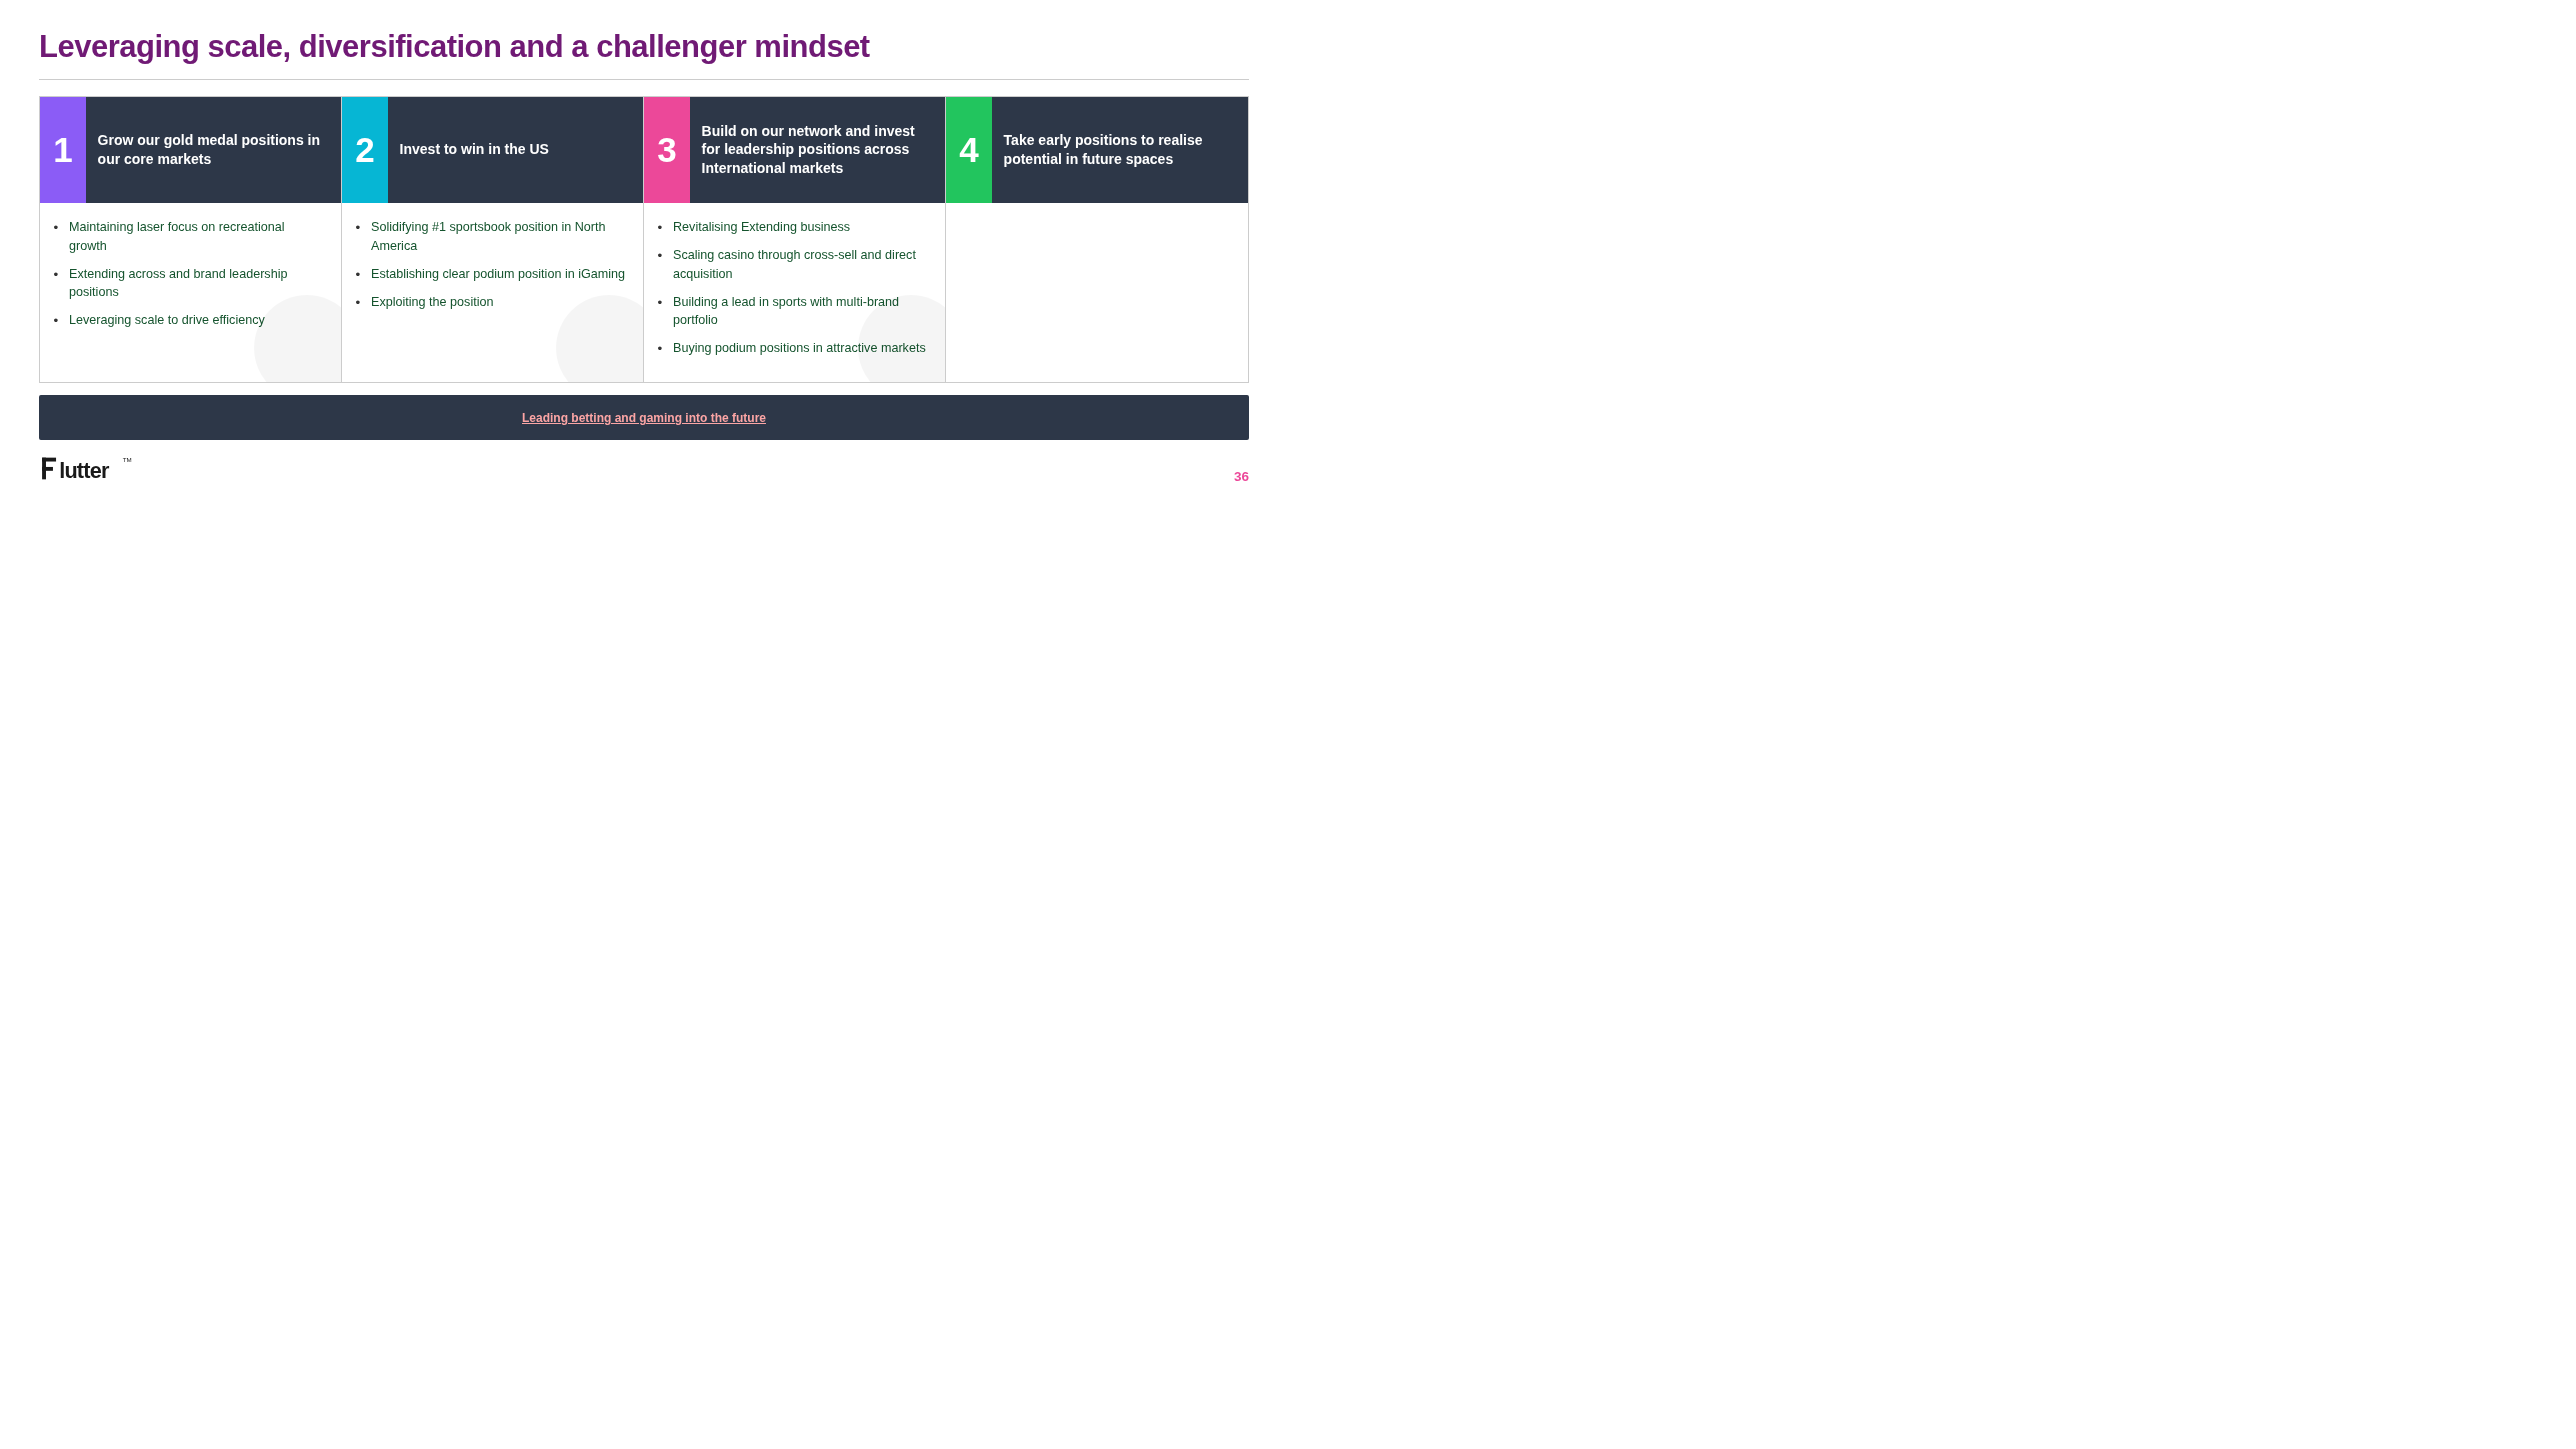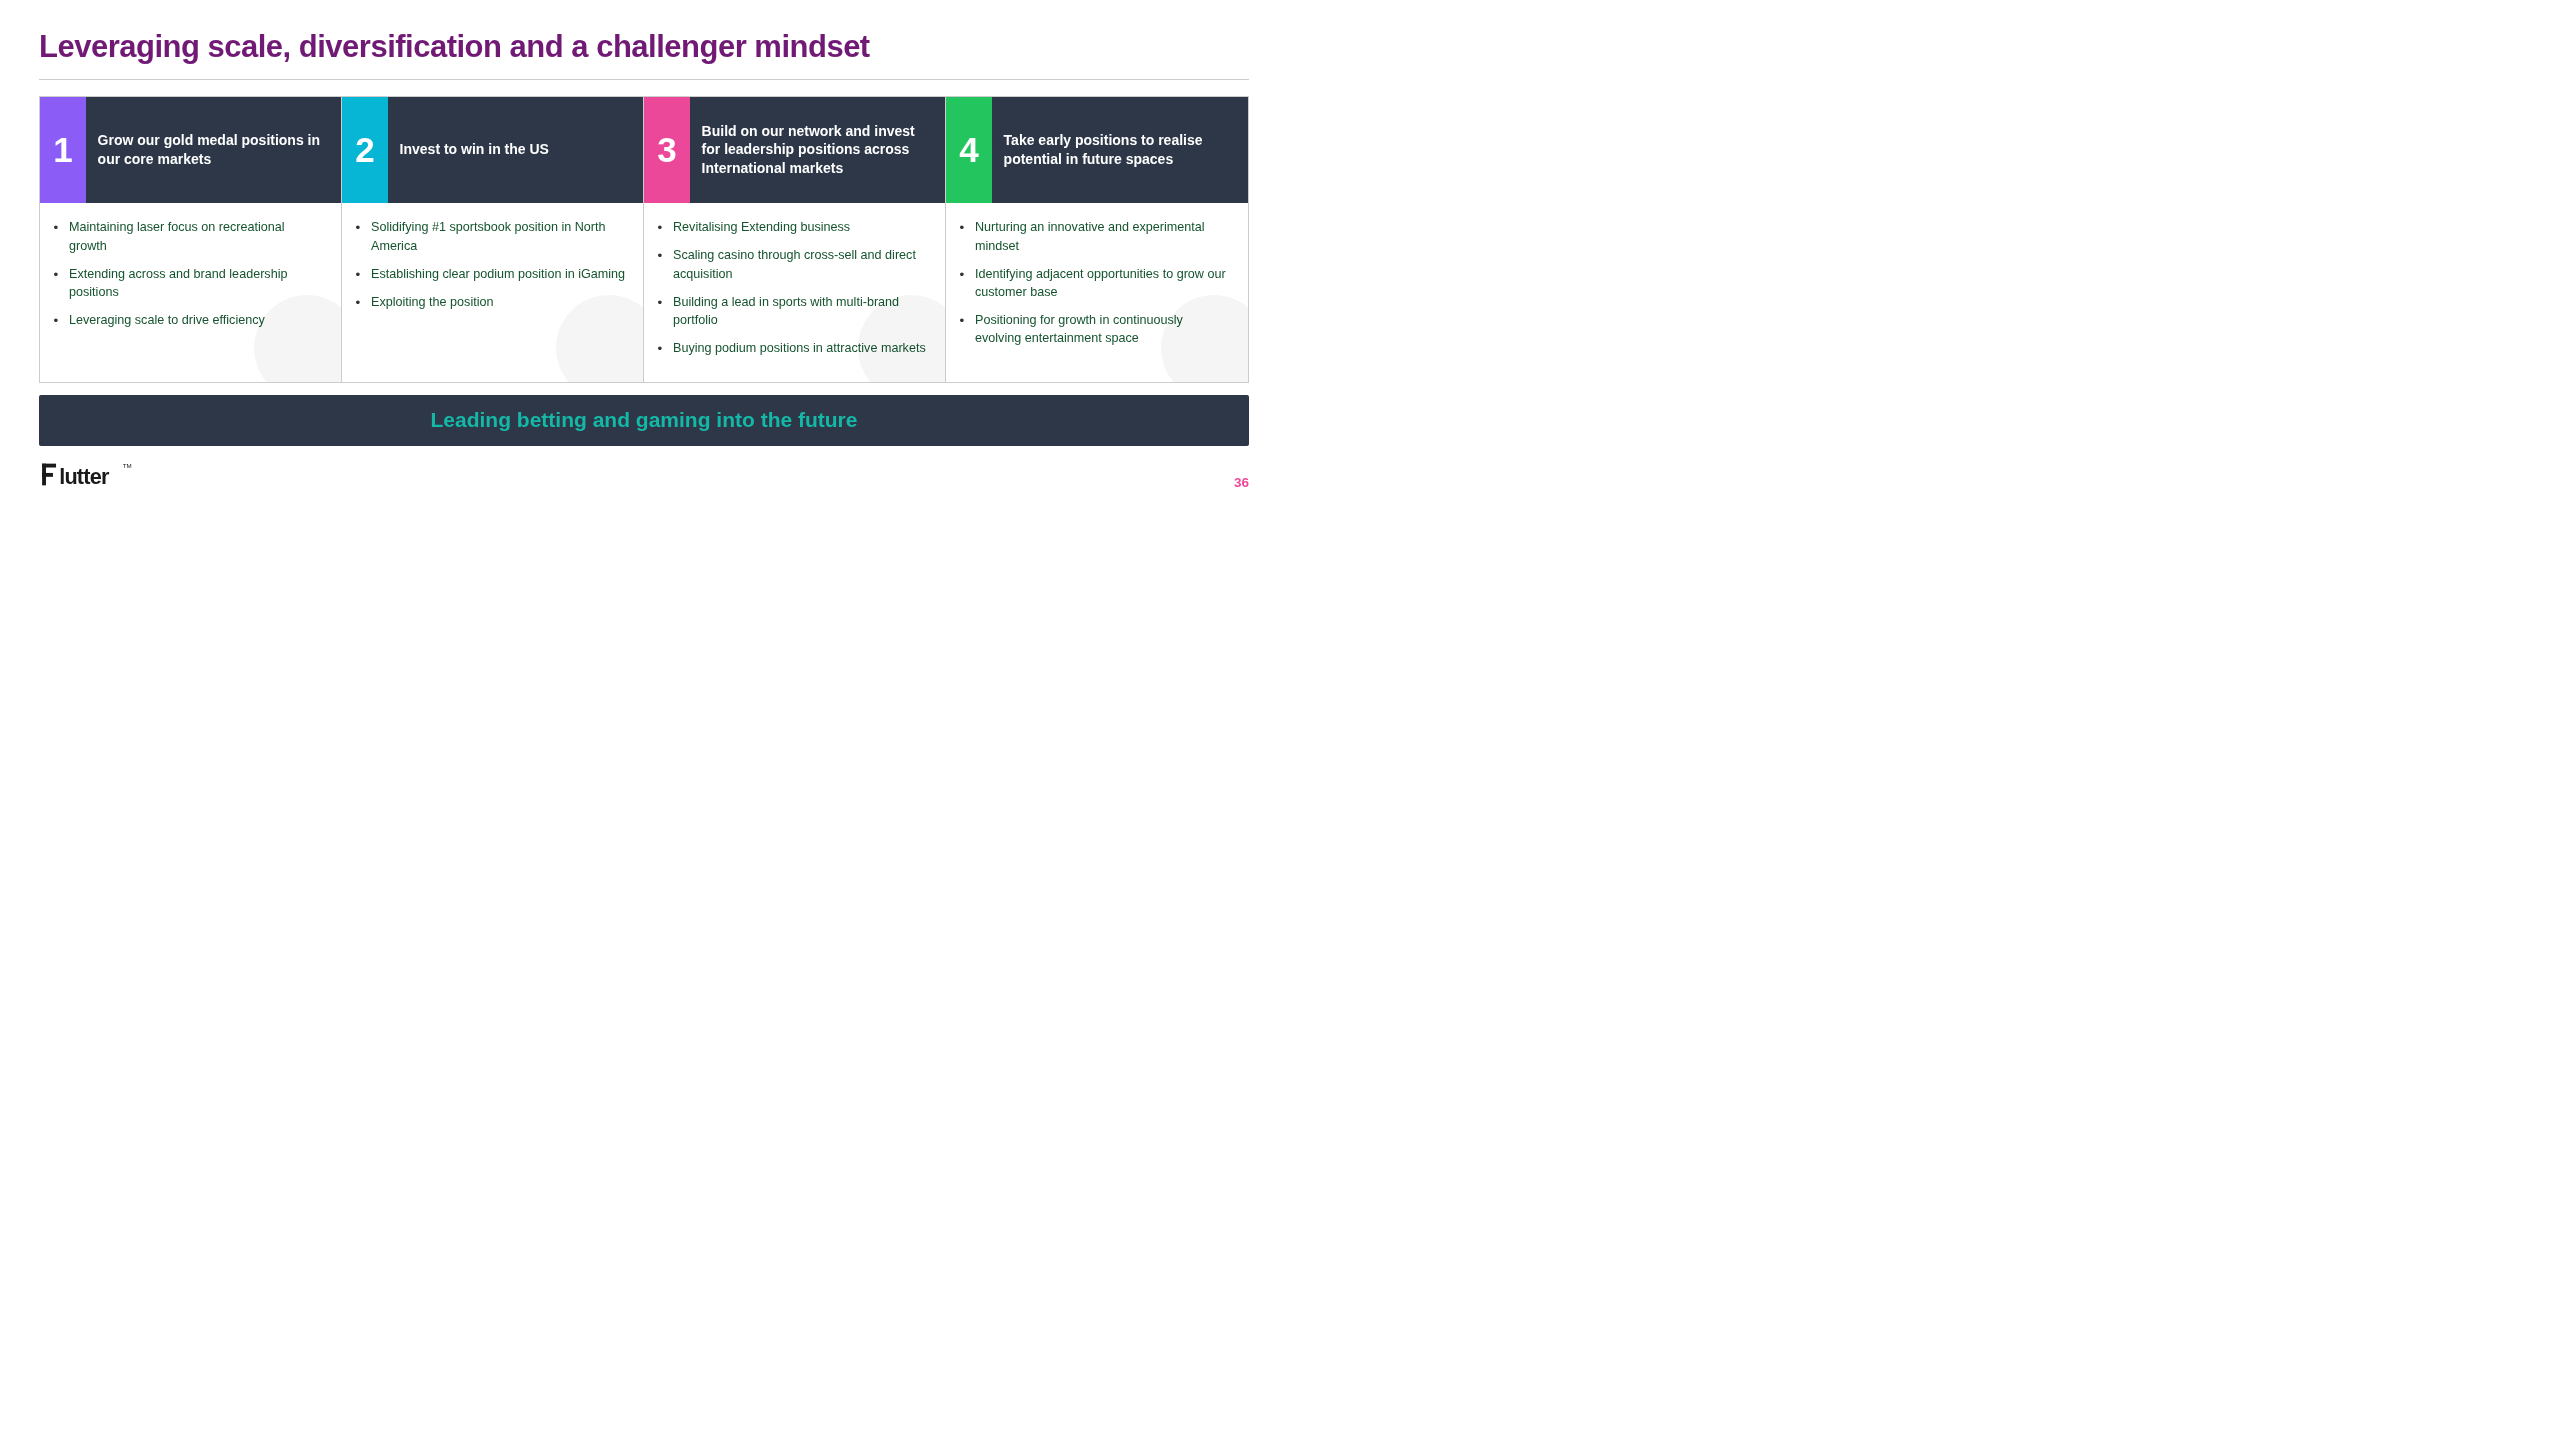--- a/index.html
+++ b/index.html
@@ -124,23 +124,24 @@
 
     .footer-bar {
       background: #2d3748;
       text-align: center;
       padding: 13.5px;
       border-radius: 1.9px;
       margin-bottom: 13.5px;
     }
 
     .footer-bar span {
-      color: #14b8a6;
-      font-size: 21px;
+      color: #fca5a5;
+      font-size: 12px;
       font-weight: 700;
+      text-decoration: underline;
     }
 
     .bottom-row {
       display: flex;
       justify-content: space-between;
       align-items: flex-end;
     }
 
     .flutter-logo {
       display: flex;
@@ -203,27 +204,20 @@
           <li>Scaling casino through cross-sell and direct acquisition</li>
           <li>Building a lead in sports with multi-brand portfolio</li>
           <li>Buying podium positions in attractive markets</li>
         </ul>
       </div>
     </div>
     <div class="column">
       <div class="header-cell">
         <div class="number-badge badge-green">4</div>
         <div class="header-text">Take early positions to realise potential in future spaces</div>
-      </div>
-      <div class="body-cell">
-        <ul class="bullet-list">
-          <li>Nurturing an innovative and experimental mindset</li>
-          <li>Identifying adjacent opportunities to grow our customer base</li>
-          <li>Positioning for growth in continuously evolving entertainment space</li>
-        </ul>
       </div>
     </div>
   </div>
 
 <div class="footer-bar">
   <span>Leading betting and gaming into the future</span>
 </div>
 
 <div class="bottom-row">
   <div class="flutter-logo">

